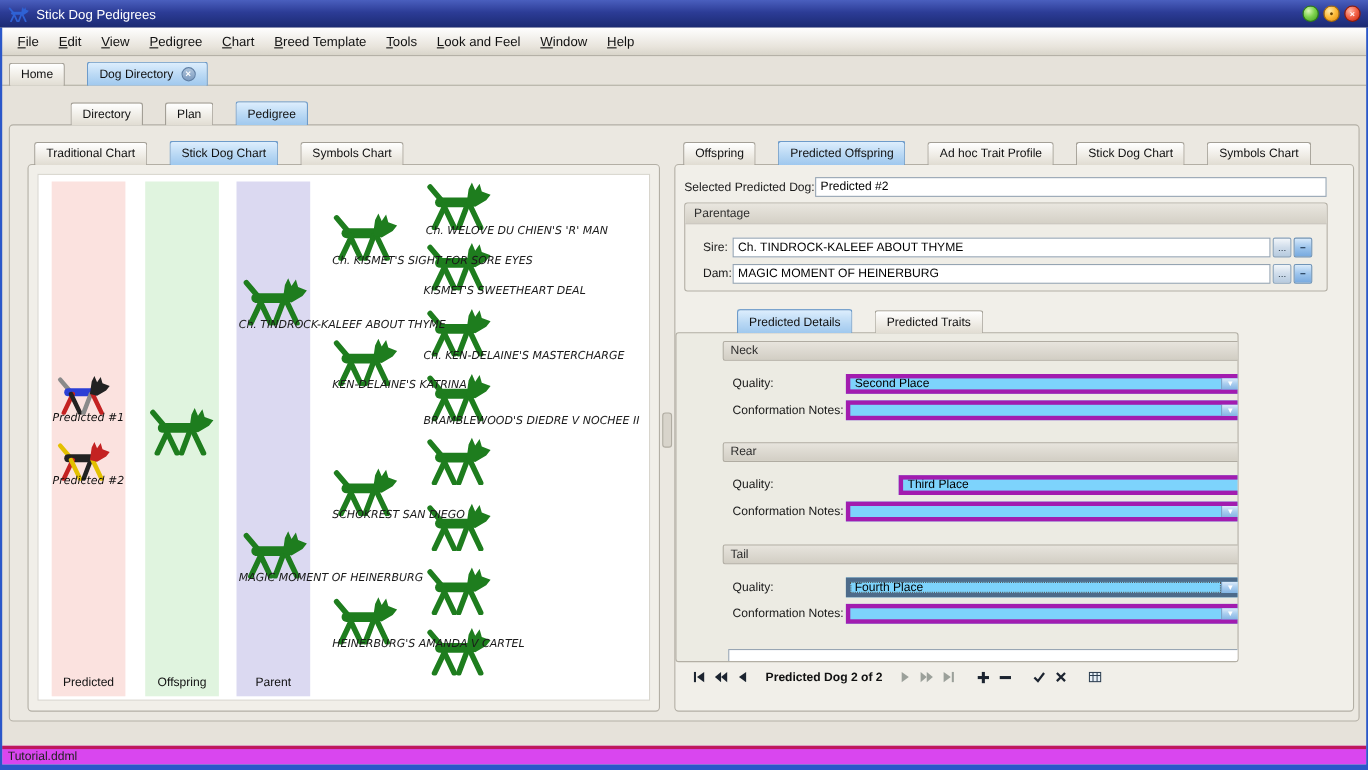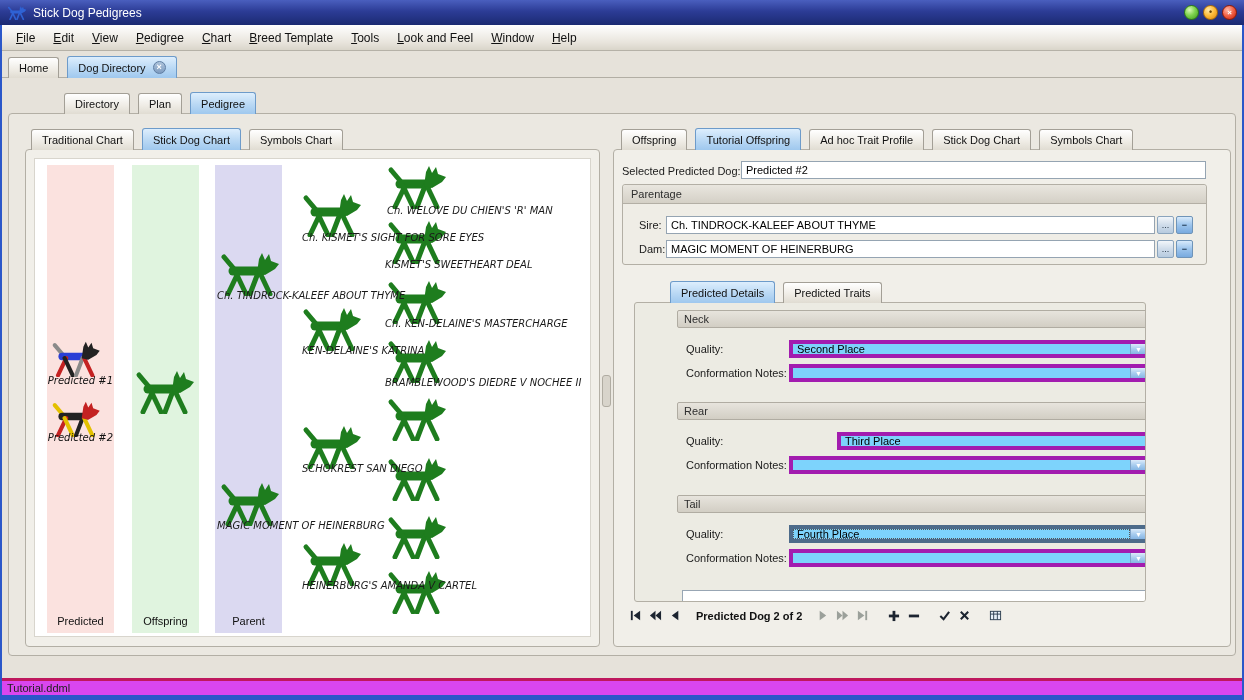--- a/index.html
+++ b/index.html
@@ -20,21 +20,21 @@
   .wbtn.min{background:radial-gradient(circle at 35% 30%,#d9f6b4,#7ed34e 45%,#3f9a1d);border:1px solid #2e7d12;}
   .wbtn.res{background:radial-gradient(circle at 35% 30%,#ffe9a8,#ffbe3d 45%,#e0860a);border:1px solid #a86a06;color:#6b4300;font-size:9px;}
   .wbtn.cls{background:radial-gradient(circle at 35% 30%,#ffb9a8,#f4654a 45%,#c61f08);border:1px solid #8f1a05;}
   .app-ico{width:20px;height:14px;color:#2f62d4;}
   
   .menubar{position:absolute;left:2px;right:2px;top:25px;height:26px;box-sizing:border-box;
     background:linear-gradient(#ffffff,#e8e4dc 70%,#d9d5ca);border-bottom:1px solid #b5b1a7;
     display:flex;align-items:center;padding:0 6px;gap:2px;z-index:5;}
   .menu-item{padding:3px 8px;font-size:12px;}
   
-  .tabs{position:absolute;display:flex;gap:8px;z-index:3;align-items:flex-end;}
+  .tabs{position:absolute;display:flex;gap:20px;z-index:3;align-items:flex-end;}
   .tab{height:21px;display:flex;align-items:center;padding:0 10px;box-sizing:border-box;
     border:1px solid #a39f96;border-bottom:none;border-radius:3px 3px 0 0;
     background:linear-gradient(#ffffff,#eeebe4 60%,#e0dcd2);white-space:nowrap;}
   .tab.active{height:22px;background:linear-gradient(#ddeefd,#b9d8f4 55%,#9fc8ee);border-color:#6d9bca;z-index:4;}
   .doc-sep{position:absolute;left:2px;right:2px;top:77px;height:1px;background:#b2aea4;}
   .close-ico{width:13px;height:13px;border-radius:50%;margin-left:7px;box-sizing:border-box;
     background:linear-gradient(#aec4dc,#7e9cc0);border:1px solid #5f7ea3;color:#fff;
     font-size:9px;font-weight:bold;display:flex;align-items:center;justify-content:center;line-height:1;}
   
   .outer-panel{position:absolute;left:8px;top:113px;width:1228px;height:543px;box-sizing:border-box;
@@ -70,21 +70,21 @@
     display:flex;align-items:center;justify-content:center;font-size:9px;line-height:1;padding:0;}
   .mini-btn.browse{background:linear-gradient(#f2f6fa,#cfdcea 50%,#b7cbdf);border:1px solid #8aa4bd;color:#203040;}
   .mini-btn.remove{background:linear-gradient(#d8eafb,#9cc4ec 50%,#78aadf);border:1px solid #6f94b8;color:#18304a;font-weight:bold;}
   
   .group{position:absolute;box-sizing:border-box;background:#efede6;border:1px solid #b3afa5;border-radius:3px;}
   .group-hdr{position:absolute;left:0;right:0;top:0;height:19px;line-height:19px;padding-left:8px;box-sizing:border-box;
     background:linear-gradient(#e9e6df,#d4d0c6);border-bottom:1px solid #b3afa5;border-radius:3px 3px 0 0;color:#2e2e2e;}
   .sec-hdr{position:absolute;left:0;right:0;height:18px;line-height:16px;padding-left:6px;box-sizing:border-box;
     background:linear-gradient(#e7e4dd,#d2cec4);border:1px solid #b0aca2;border-radius:2px;color:#2e2e2e;}
   
-  .detail-panel{position:absolute;left:20px;top:152px;width:512px;height:300px;box-sizing:border-box;
+  .detail-panel{position:absolute;left:0;top:152px;width:512px;height:300px;box-sizing:border-box;
     background:#ecebe3;border:1px solid #b3afa5;border-radius:3px;overflow:hidden;}
   .vsb{position:absolute;left:556px;top:4px;width:15px;height:291px;}
   .vsb .sb-btn{position:absolute;left:0;width:15px;height:15px;box-sizing:border-box;border:1px solid #aaa69c;border-radius:2px;
     background:linear-gradient(#fdfdfc,#d8d4cb);font-size:6px;color:#3c4654;display:flex;align-items:center;justify-content:center;}
   .vsb .sb-track{position:absolute;left:0;top:15px;bottom:15px;width:15px;box-sizing:border-box;
     background:#f7f5f1;border:1px solid #cdc9c0;}
   .vsb .sb-thumb{position:absolute;left:2px;width:11px;top:183px;height:80px;border-radius:6px;box-sizing:border-box;
     border:1px solid #3c68a8;background:linear-gradient(90deg,#cfe2f7,#7fa9e2 40%,#4f80c8 75%,#6b9cdc);}
   .partial-field{position:absolute;left:47px;top:287px;width:477px;height:16px;box-sizing:border-box;
     background:#fff;border:1px solid #98a6b4;}
@@ -277,21 +277,21 @@
     </div>
   </div>
 
   <div class="splitter"></div>
 
   <div class="tabs" style="left:621px;top:128px;">
     <div class="tab">
         <span>Offspring</span>
       </div>
     <div class="tab active">
-        <span>Tutorial Offspring</span>
+        <span>Predicted Offspring</span>
       </div>
     <div class="tab">
         <span>Ad hoc Trait Profile</span>
       </div>
     <div class="tab">
         <span>Stick Dog Chart</span>
       </div>
     <div class="tab">
         <span>Symbols Chart</span>
       </div>

